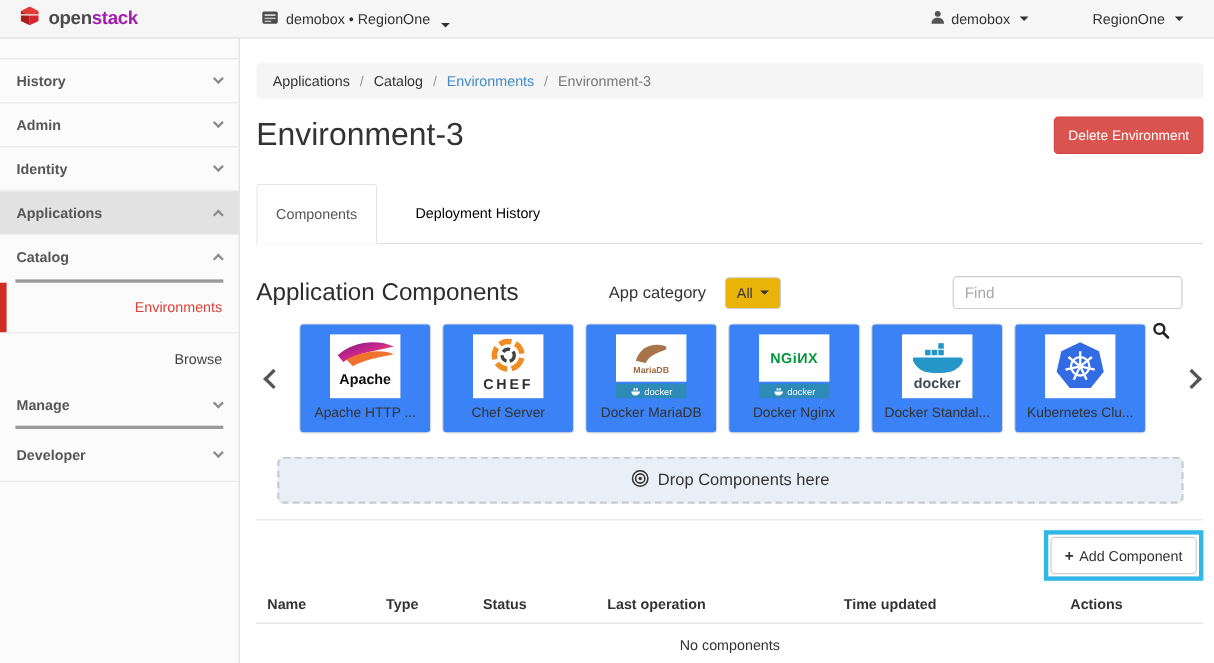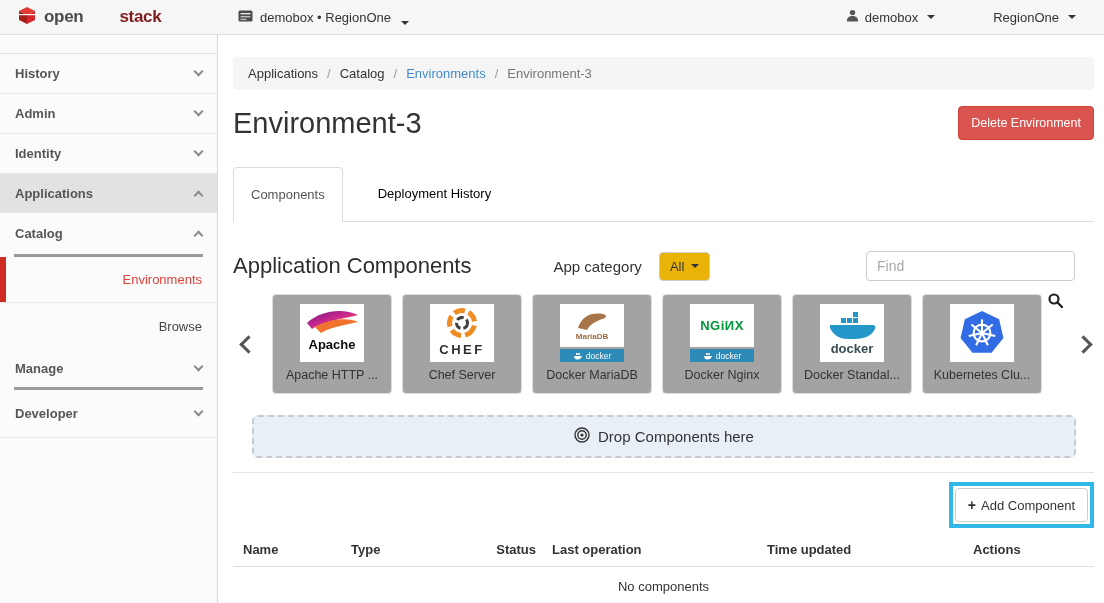--- a/index.html
+++ b/index.html
@@ -5,21 +5,21 @@
   * { margin:0; padding:0; box-sizing:border-box; }
   html,body { width:1104px; height:603px; overflow:hidden; background:#fff;
     font-family:"Liberation Sans", sans-serif; color:#333; }
 
   
   .topbar { position:absolute; top:0; left:0; width:1104px; height:35px;
     background:#f6f6f6; border-bottom:1px solid #ddd; display:flex; align-items:center;
     padding:0 16px; z-index:5; }
   .brand { display:flex; align-items:center; gap:6px; width:208px; }
   .brand .word { font-size:17px; font-weight:700; letter-spacing:-0.3px; }
-  .brand .word .open { color:#4b4b4b; } .brand .word .stack { color:#7f1d1d;margin-left:36px; }
+  .brand .word .open { color:#4b4b4b; } .brand .word .stack { color:#a21caf; }
   .ctx { display:flex; align-items:flex-end; gap:7px; margin-left:14px; font-size:13px; color:#333; cursor:pointer; }
   .spacer { flex:1; }
   .usergrp { display:flex; align-items:center; gap:6px; font-size:13px; cursor:pointer; }
   .regiongrp { display:flex; align-items:center; gap:6px; font-size:13px; margin-left:58px; margin-right:12px; cursor:pointer; }
   .caret { display:inline-block; width:0; height:0; border-left:4px solid transparent;
     border-right:4px solid transparent; border-top:4px solid #333; margin-left:3px; }
 
   
   .sidebar { position:absolute; top:35px; left:0; width:218px; height:568px;
     background:#fbfbfb; border-right:1px solid #d8d8d8; }
@@ -71,21 +71,21 @@
     font-family:"Liberation Sans",sans-serif; }
   .find-input::placeholder { color:#a9a9a9; }
   .search-ico { position:absolute; right:31px; top:42px; cursor:pointer; }
 
   .carousel { display:flex; align-items:center; margin-top:13px; }
   .arrow { width:13px; height:13px; border-right:3.5px solid #555; border-bottom:3.5px solid #555;
     cursor:pointer; flex:none; }
   .arrow.left { transform:rotate(135deg); margin-left:9px; }
   .arrow.right { transform:rotate(-45deg); margin-right:4px; }
   .cards { display:flex; gap:10px; margin:0 12px 0 17px; flex:1; }
-  .card { width:120px; height:100px; background:#a3a3a3; border:1px solid #ddd;
+  .card { width:120px; height:100px; background:#3b82f6; border:1px solid #ddd;
     border-radius:4px; display:flex; flex-direction:column; align-items:center;
     padding-top:9px; cursor:pointer; }
   .tile { width:64px; height:58px; background:#fff; display:flex; flex-direction:column;
     align-items:center; justify-content:center; }
   .tile.split { height:43px; }
   .docker-badge { width:64px; height:13px; background:#2e8bb8; display:flex; align-items:center;
     justify-content:center; gap:3px; margin-top:2px; }
   .docker-badge .txt { color:#fff; font-size:8.5px; }
   .card .lbl { font-size:12.5px; color:#333; margin-top:6px; white-space:nowrap; }
 
@@ -355,21 +355,21 @@
         <span>Add Component</span>
       </button>
     </div>
   </div>
 
   <table>
     <thead>
       <tr>
         <th style="width:110px;">Name</th>
         <th style="width:88px;">Type</th>
-        <th style="width:113px;text-align:right;">Status</th>
+        <th style="width:113px;">Status</th>
         <th style="width:215px;">Last operation</th>
         <th style="width:206px;">Time updated</th>
         <th>Actions</th>
       </tr>
     </thead>
     <tbody>
       <tr>
         <td class="empty" colspan="6">No components</td>
       </tr>
     </tbody>

